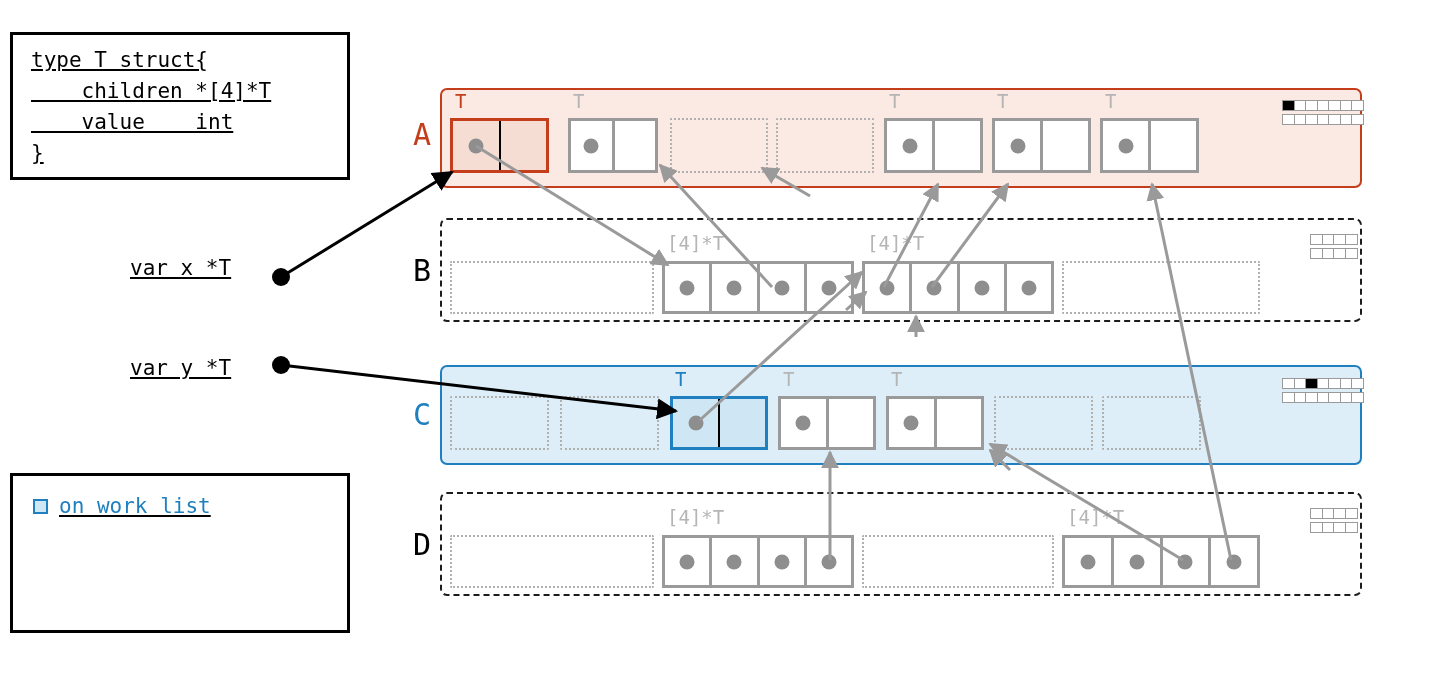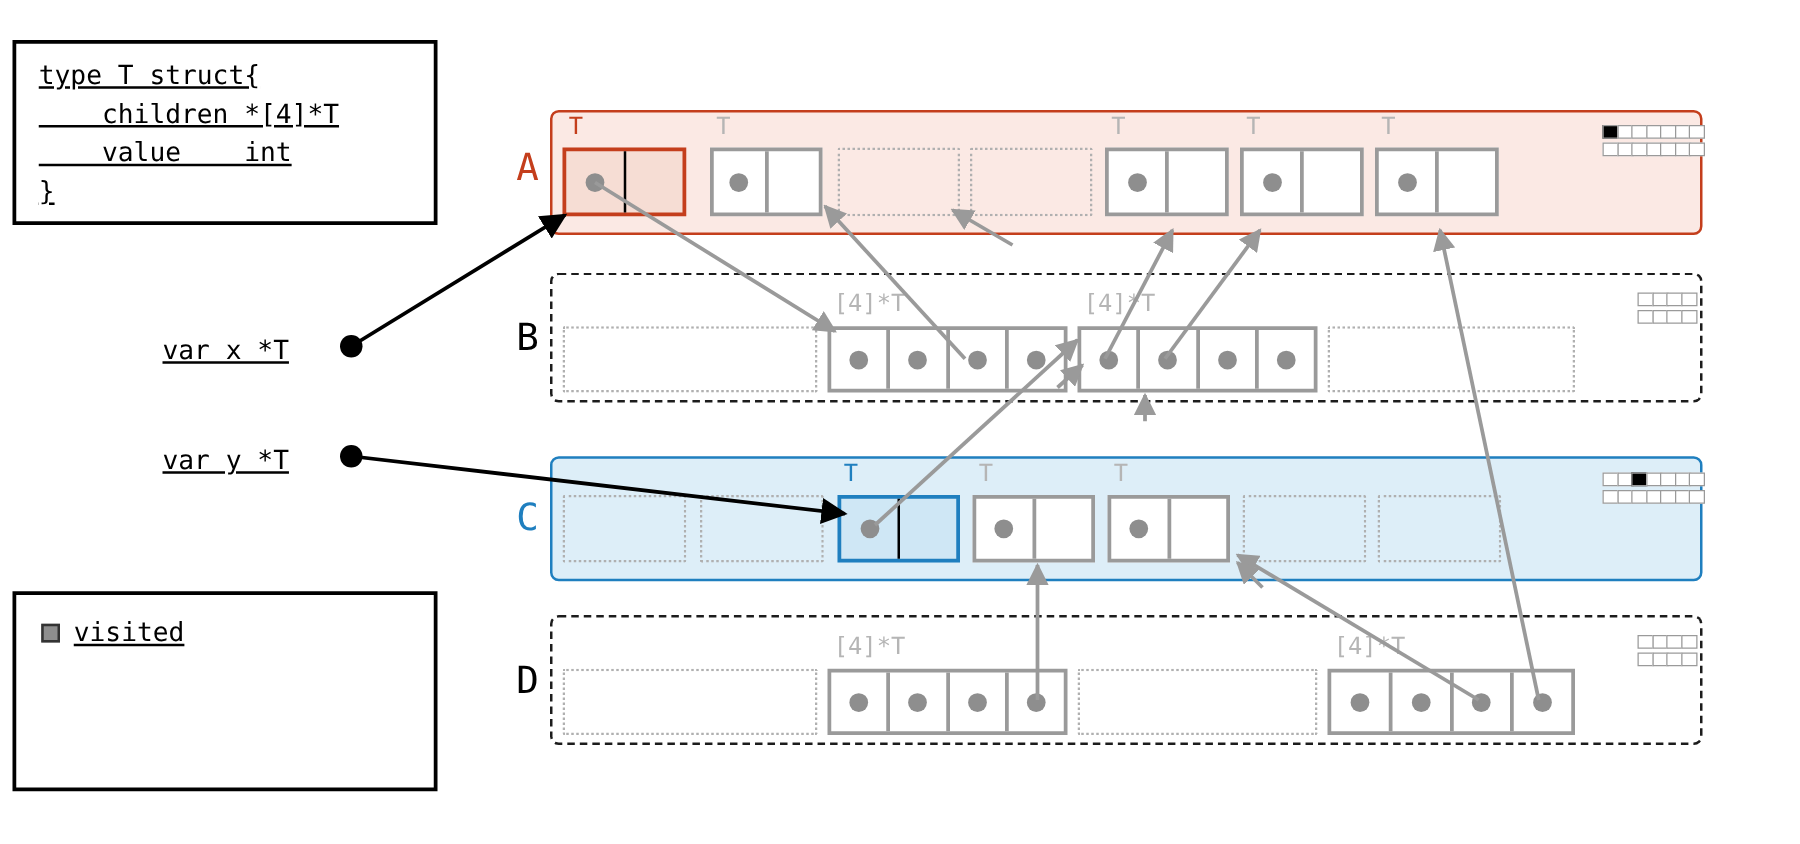--- a/index.html
+++ b/index.html
@@ -109,27 +109,27 @@
   #wires { position:absolute; left:0; top:0; width:1440px; height:675px; pointer-events:none; }
 </style>
 </head>
 <body>
 
 <div id="code-box" class="abs">type T struct{
     children *[4]*T
     value    int
 }</div>
 
-<div class="abs varlabel" style="left:130px; top:268px;text-align:right;">var x *T</div>
+<div class="abs varlabel" style="left:130px; top:256px;text-align:right;">var x *T</div>
 <div class="abs varlabel" style="left:130px; top:356px;">var y *T</div>
 
 <div id="legend-box" class="abs">
   <div class="legend-row">
-    <span class="legend-swatch" style="border-color:#333333;background:#8e8e8e;"></span>
-    <span class="legend-label" style="color:#000000;">visited</span>
+    <span class="legend-swatch" style="border-color:#1f7fbf;background:#cfe7f5;"></span>
+    <span class="legend-label" style="color:#1f7fbf;">on work list</span>
   </div>
 </div>
 
 <div id="heap">
     <div class="band active-band" style="left: 440px; top: 88px; width: 922px; height: 100px;"></div>
     <div class="band-letter" style="left: 413px; top: 120px; color: rgb(196, 62, 28);">A</div>
     <div class="typecap red" style="left: 455px; top: 92px;">T</div>
     <div class="obj active" style="left: 450px; top: 118px; width: 99px; height: 55px;">
       <div class="fld">
         <span class="dot"></span>

